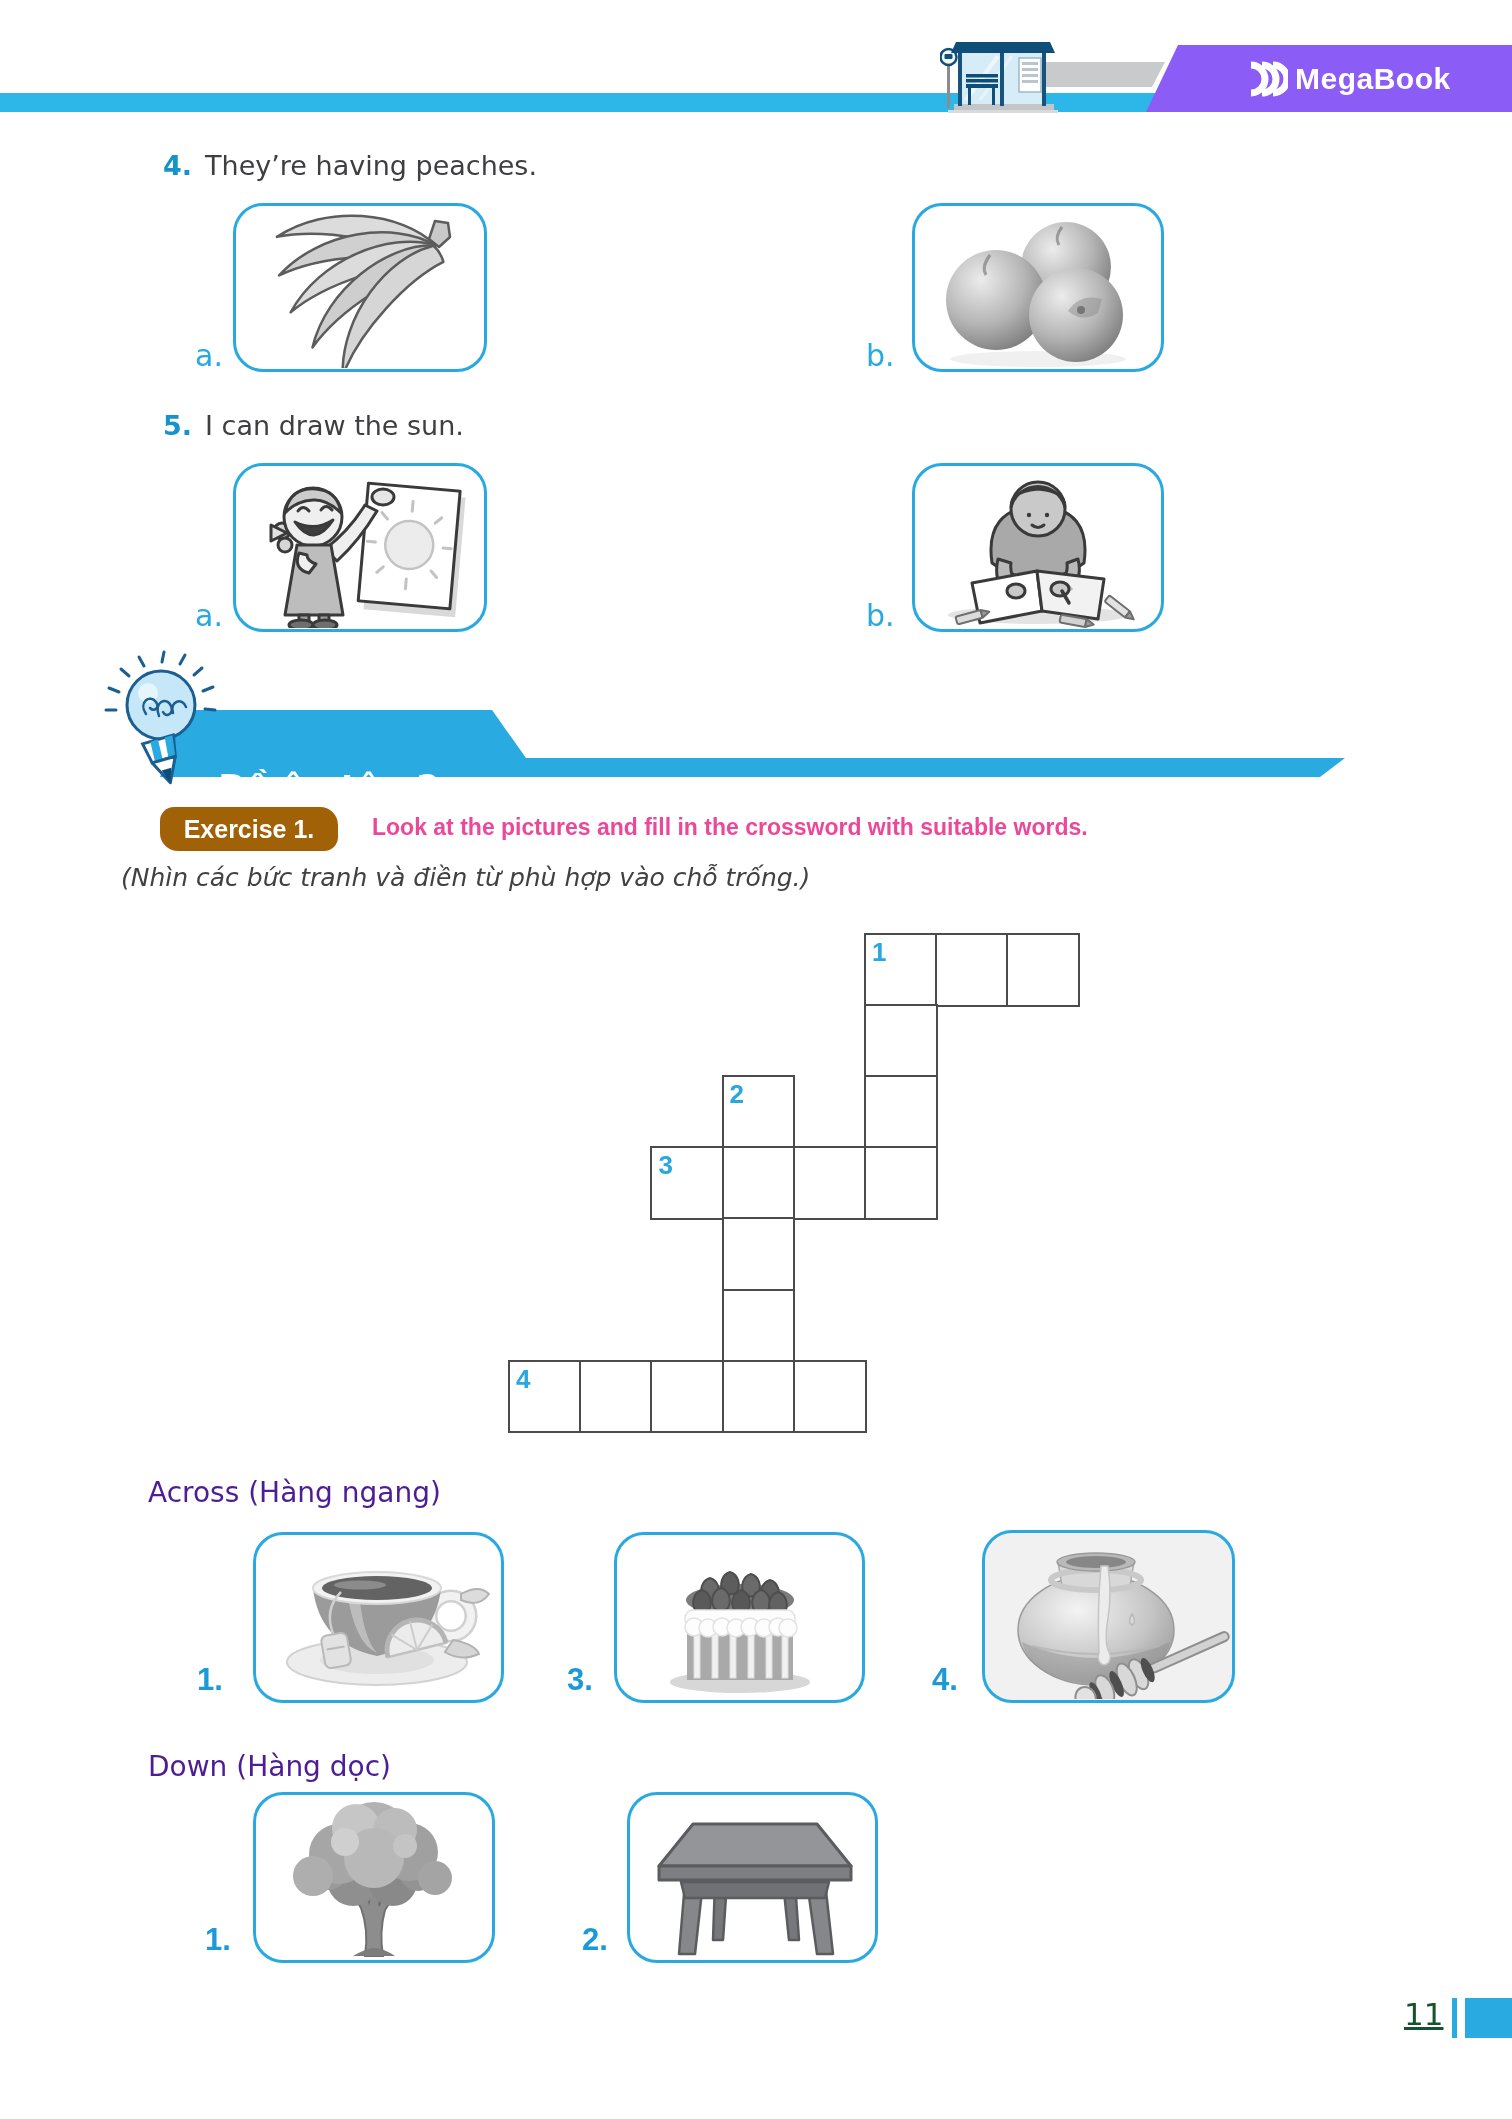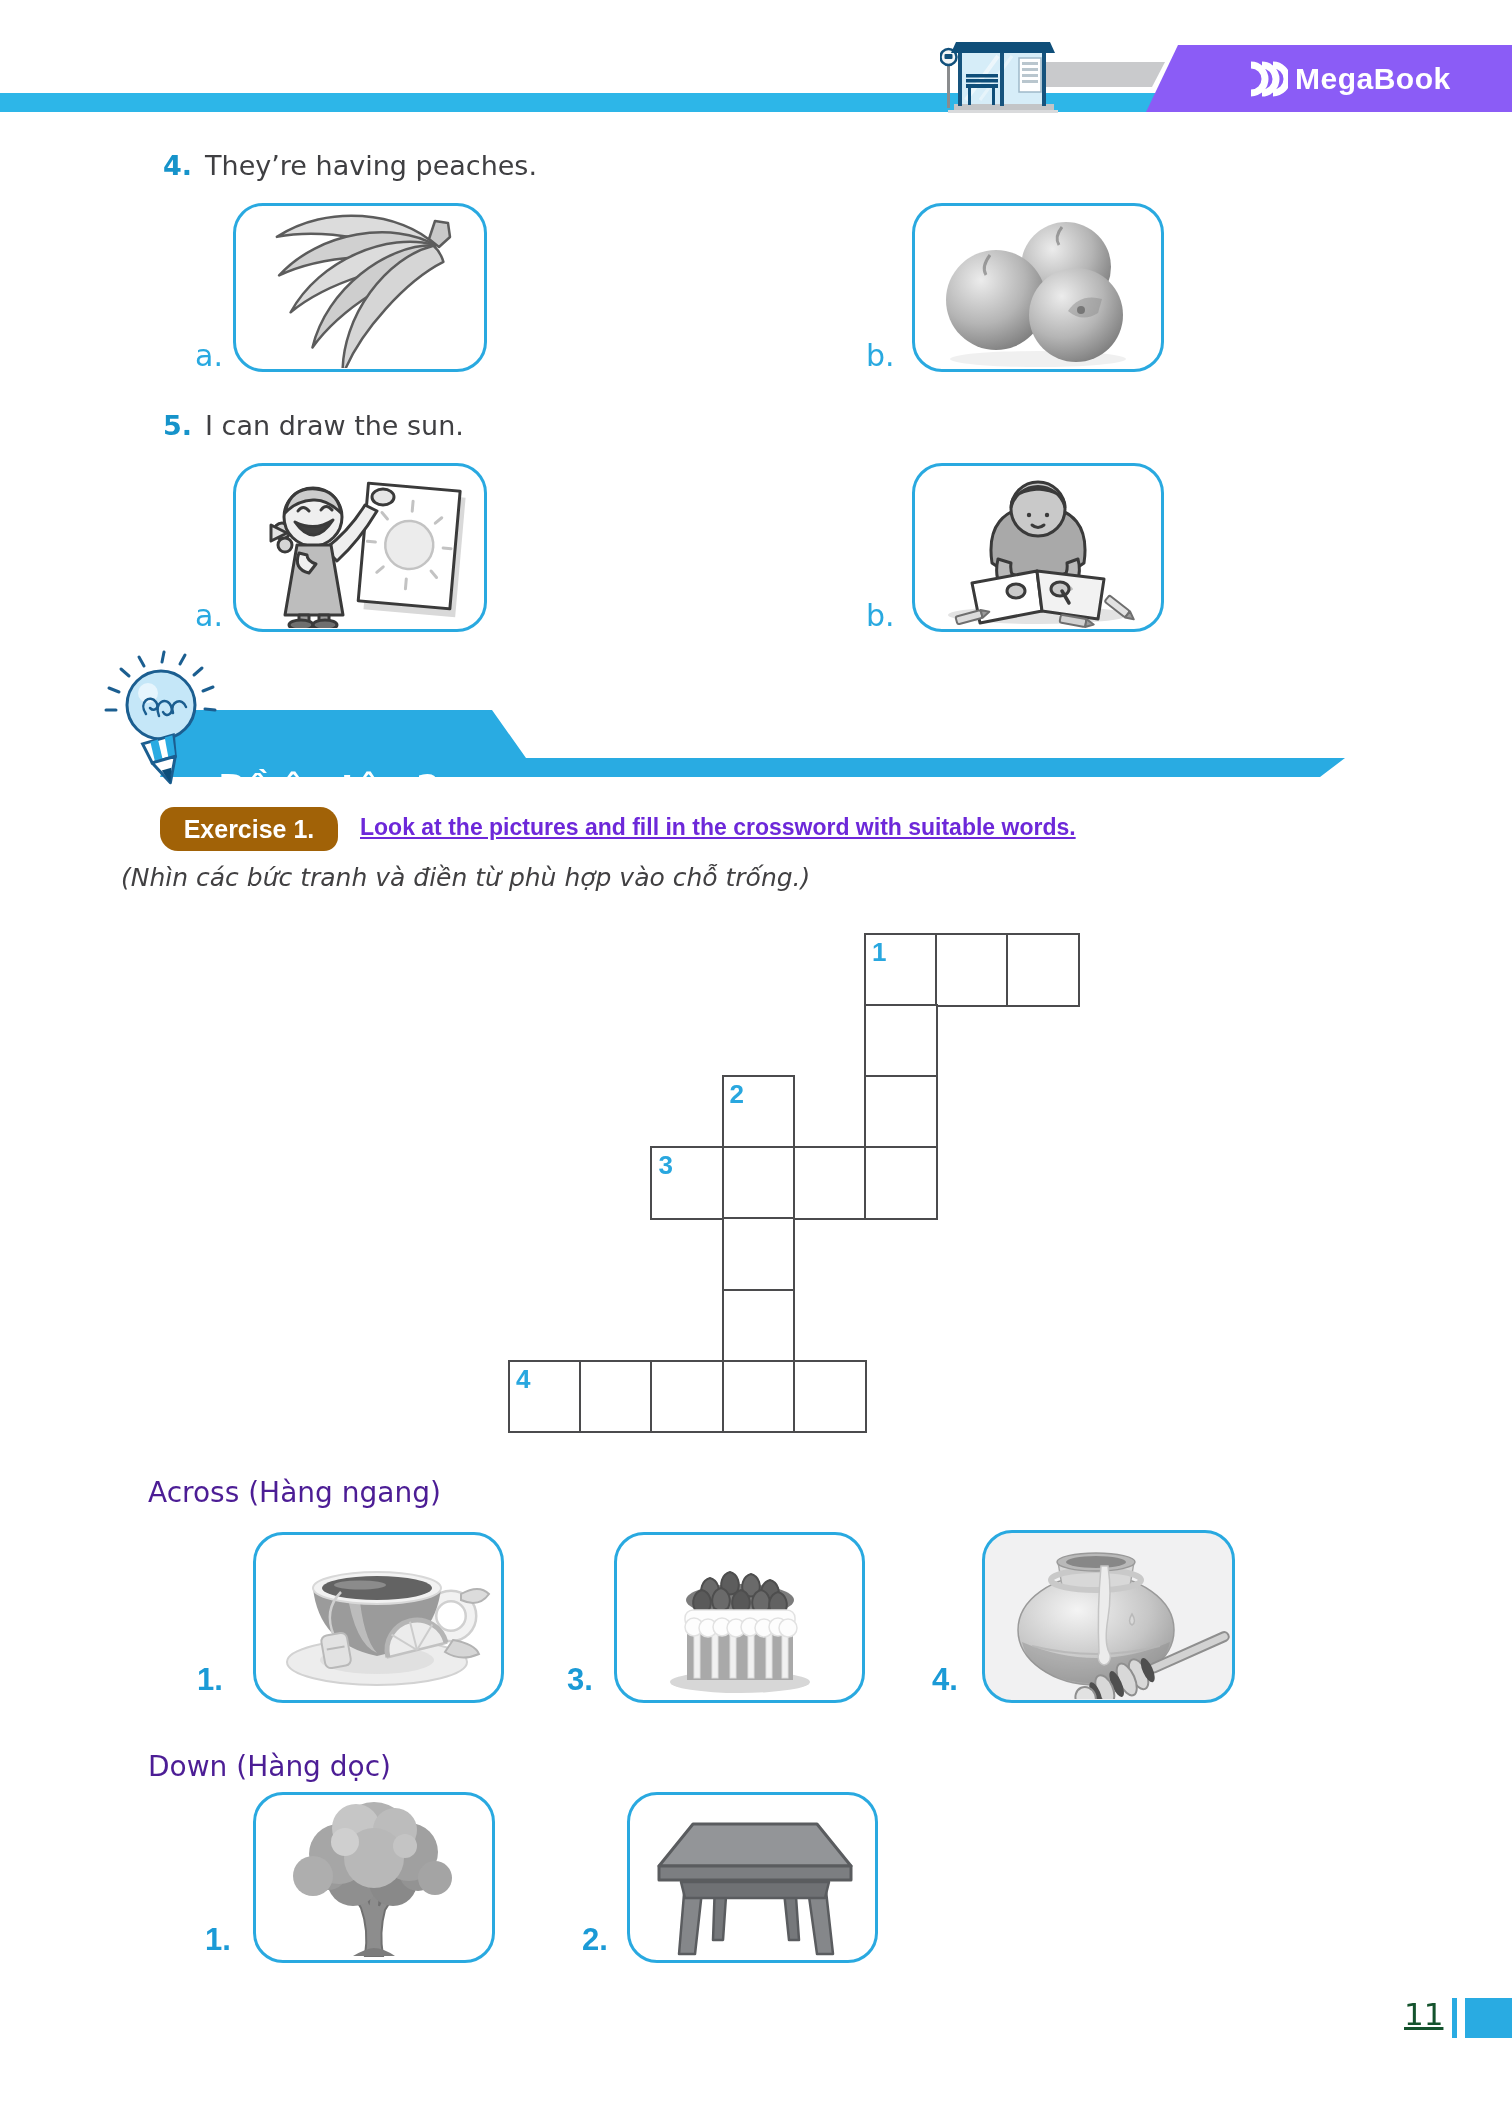--- a/index.html
+++ b/index.html
@@ -27,22 +27,22 @@
 
   
   .section-banner{left:160px;top:710px;width:1185px;height:67px;background:#29abe2;
       clip-path:polygon(24px 0,332px 0,366px 48px,1185px 48px,1160px 67px,0 67px);}
   .section-title{position:absolute;left:58px;top:9px;color:#fff;font-weight:bold;font-size:34px;margin-top:48px;}
 
   
   .ex-badge{left:160px;top:807px;width:178px;height:44px;background:#a16207;
             border-radius:14px 18px 14px 18px;display:flex;align-items:center;justify-content:center;}
   .ex-badge span{color:#fff;font-weight:bold;font-size:25px;font-family:"Liberation Sans",sans-serif;}
-  .ex-instruction{left:360px;top:814px;width:820px;color:#6d28d9;font-weight:bold;font-size:23px;
-                  font-family:"Liberation Sans",sans-serif;text-decoration:underline;}
+  .ex-instruction{left:372px;top:814px;width:820px;color:#ec4899;font-weight:bold;font-size:23px;
+                  font-family:"Liberation Sans",sans-serif;}
   .vi-line{left:121px;top:863px;font-style:italic;font-size:25px;color:#414042;}
 
   
   .crossword{left:508px;top:933px;width:576px;height:502px;}
   .cw-cell{position:absolute;width:73.8px;height:73.7px;box-sizing:border-box;
            border:2.6px solid #4b4b4d;background:#fff;}
   .cw-num{position:absolute;left:6px;top:2px;color:#29a7df;font-weight:bold;font-size:26px;
           font-family:"Liberation Sans",sans-serif;}
 
   

